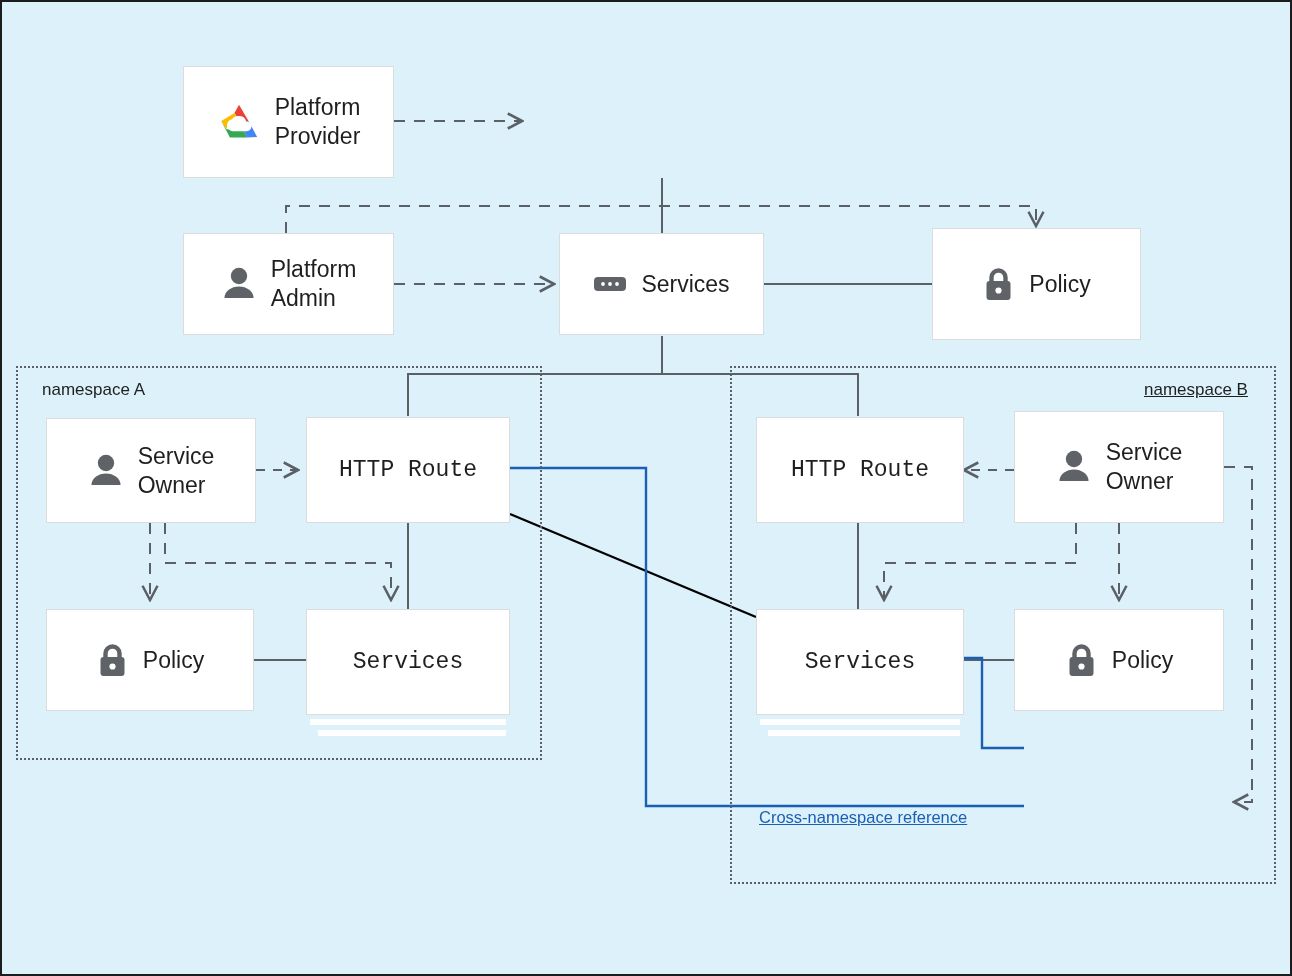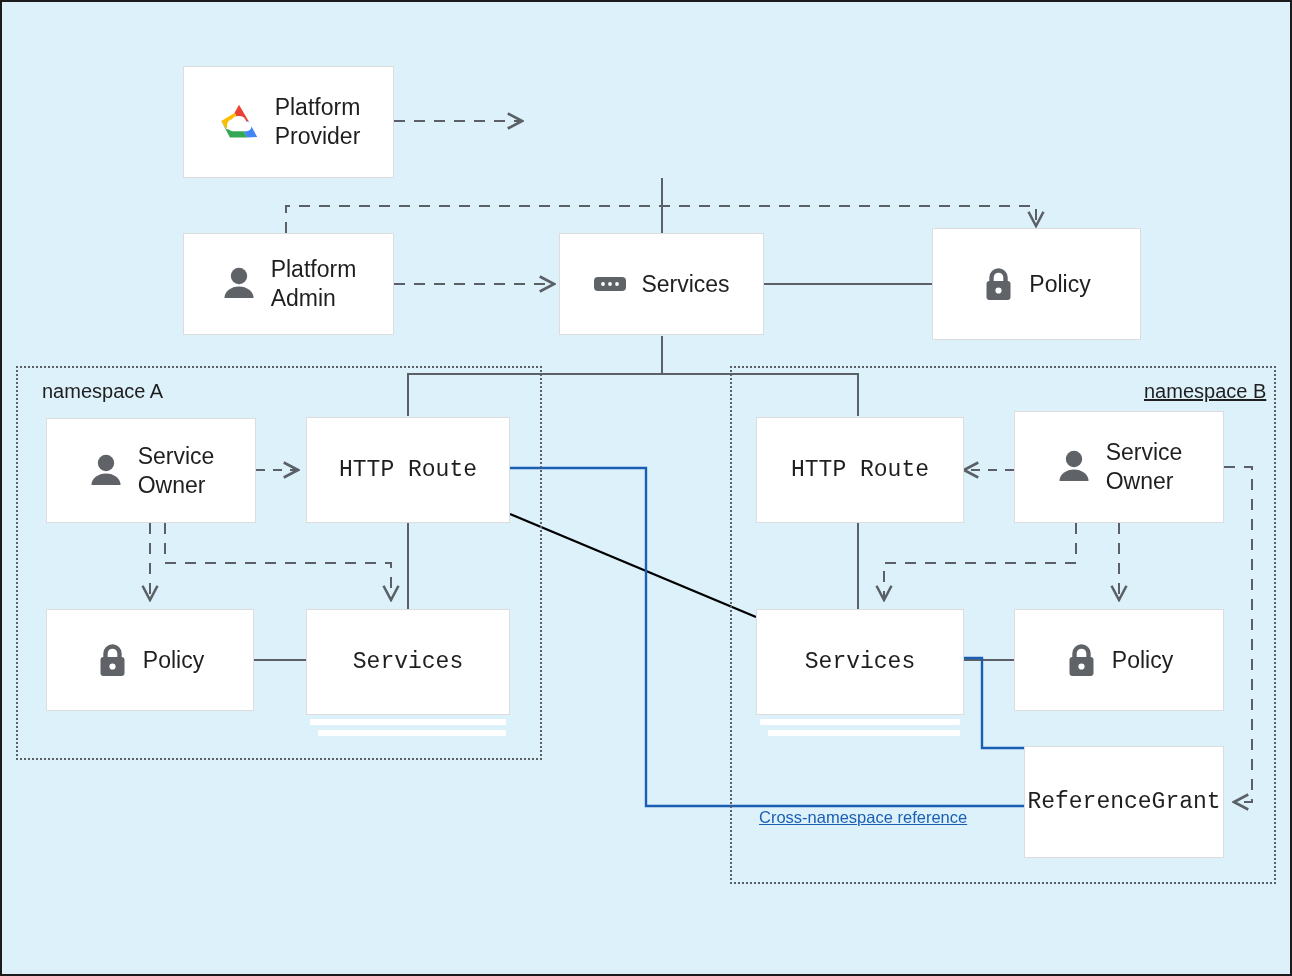--- a/index.html
+++ b/index.html
@@ -18,21 +18,21 @@
     overflow:hidden;
   }
   #wires{position:absolute;left:0;top:0;width:1292px;height:976px;pointer-events:none;}
   .ns{
     position:absolute;
     border:2px dotted #5a6066;
     box-sizing:border-box;
   }
   .ns-label{
     position:absolute;
-    font-size:20px;
+    font-size:17px;
     color:#1f1f1f;
     white-space:nowrap;
   }
   .node{
     position:absolute;
     background:#ffffff;
     border:1px solid #dcdcdc;
     box-sizing:border-box;
     display:flex;
     align-items:center;
@@ -233,19 +233,16 @@
     <span class="icon">
       <svg width="33" height="38" viewBox="0 0 33 38">
         <path d="M9.5 17 v-4.5 a7 7 0 0 1 14 0 V17" fill="none" stroke="#5f6368" stroke-width="4.4"></path>
         <rect x="4.5" y="16" width="24" height="19" rx="3" fill="#5f6368"></rect>
         <circle cx="16.5" cy="25.5" r="3.1" fill="#ffffff"></circle>
       </svg>
     </span>
     <span class="lbl">Policy</span>
   </div>
 
-  <div class="node" style="left:1022px;top:744px;width:200px;height:112px;">
-    <span class="lbl ctr">ReferenceGrant</span>
-  </div>
 
   <div class="xns-label" style="left:757px;top:806px;">Cross-namespace reference</div>
 
 </div>
 
 </body></html>

